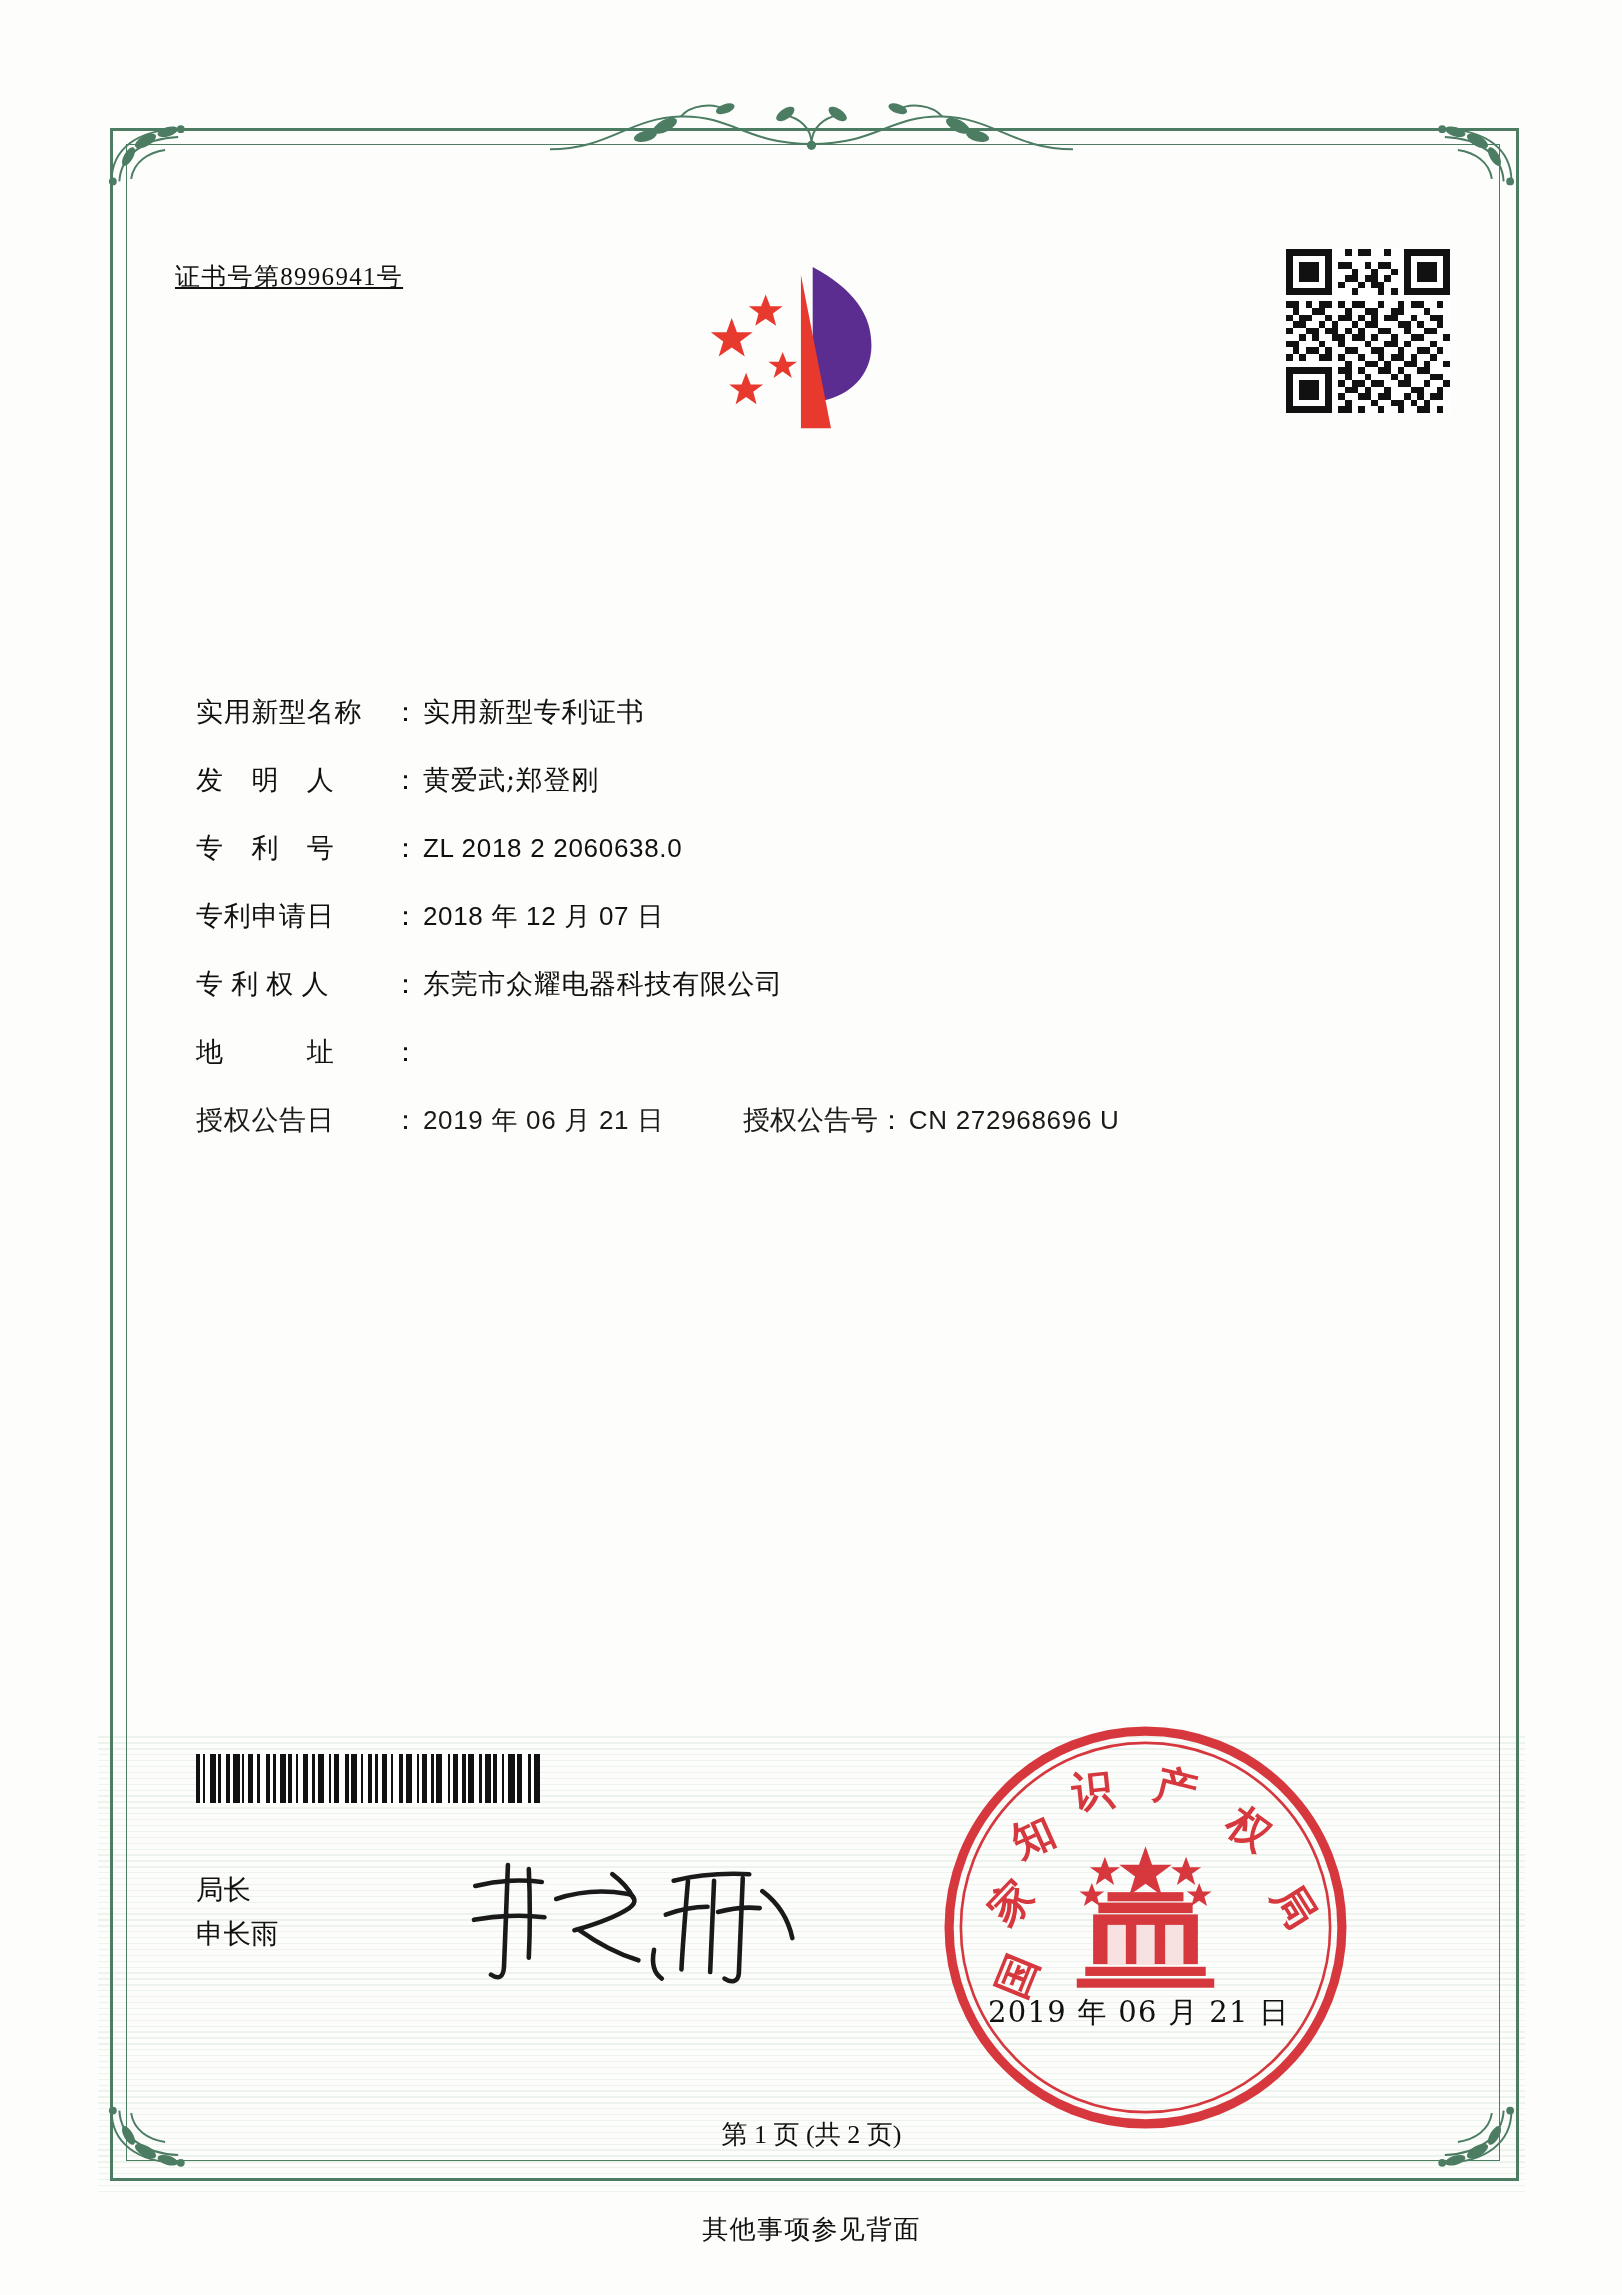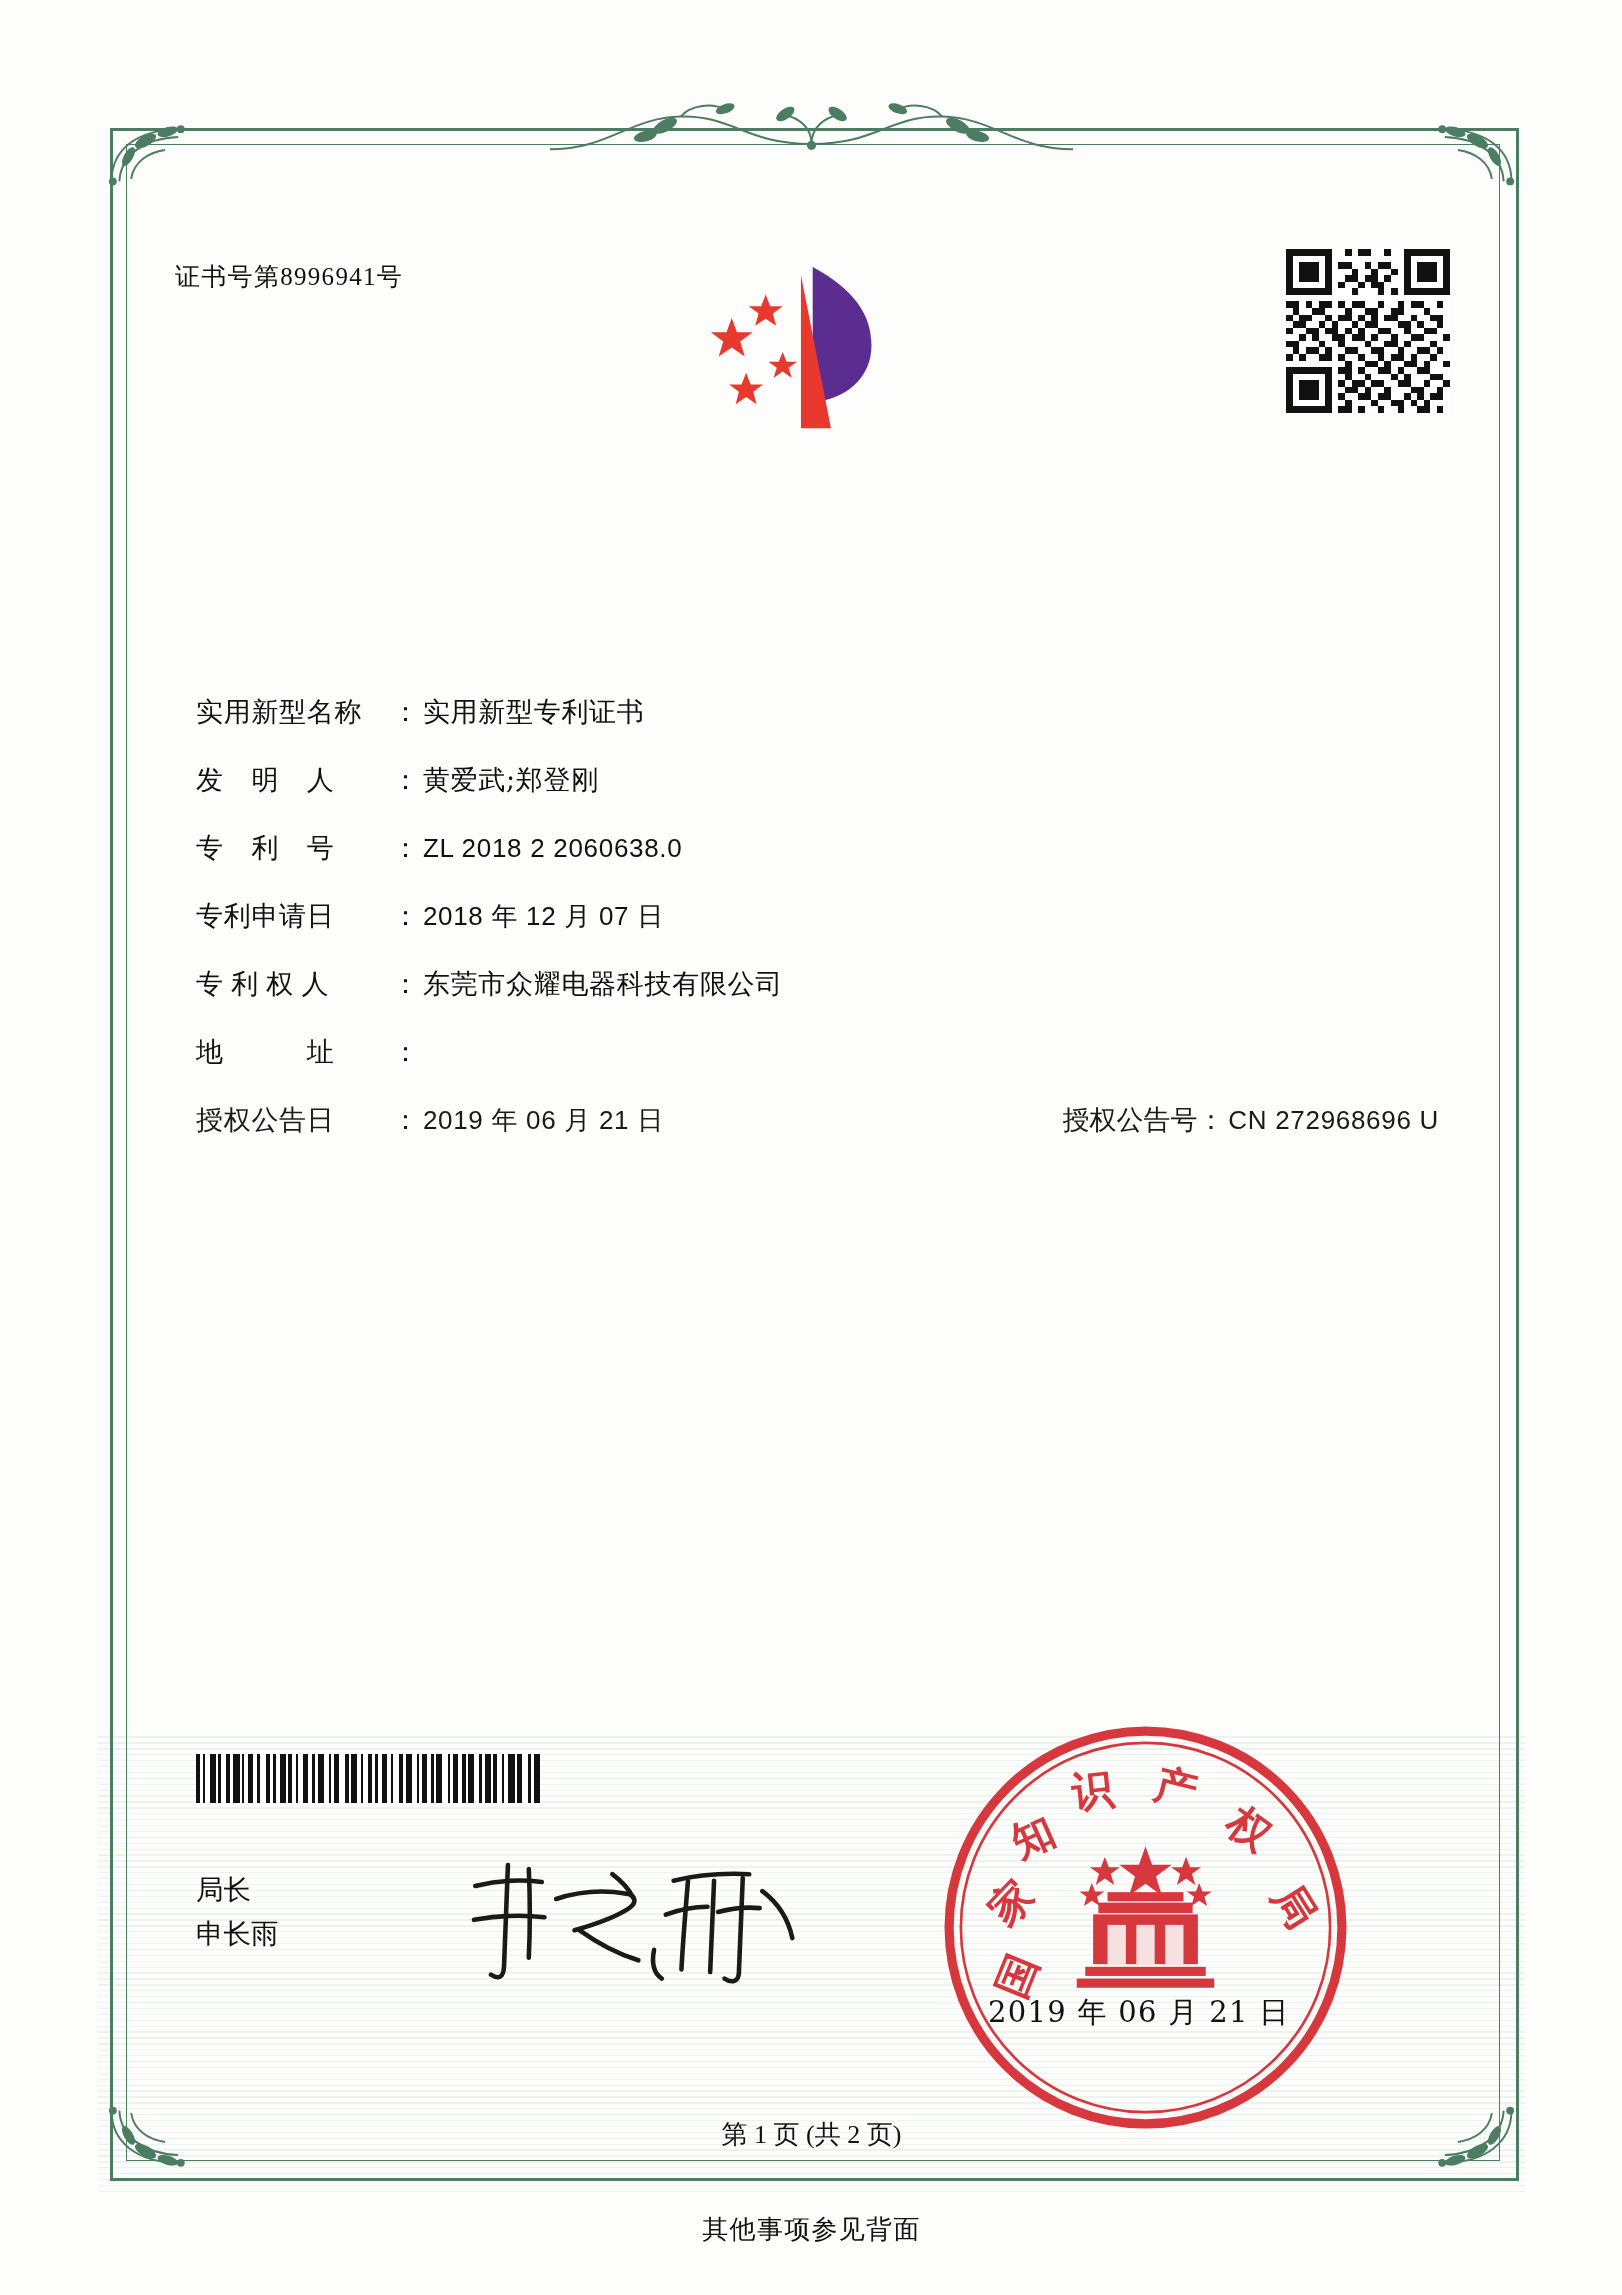--- a/index.html
+++ b/index.html
@@ -66,20 +66,21 @@
     width: 523px; height: 79px;
   }
 
   
   .cert-no {
     position: absolute;
     left: 175px; top: 260px;
     font-size: 25px;
     letter-spacing: 1.3px;
     color: #111;
+    text-decoration: underline;
   }
 
   .logo {
     position: absolute;
     left: 703px; top: 255px;
     width: 222px; height: 190px;
   }
 
   .qr {
     position: absolute;
@@ -125,21 +126,20 @@
     font-family: "Liberation Sans", sans-serif;
     font-size: 26px;
   }
   .f-value.cn { font-family: "DejaVu Serif", serif; font-size: 27px; }
 
   .row-two {
     display: flex;
     align-items: baseline;
     font-size: 27px;
     margin-bottom: 32px;
-    justify-content: space-between;
   }
   .row-two .second {
     margin-left: 79px;
     display: flex;
     align-items: baseline;
   }
 
   
   .paras {
     position: absolute;

